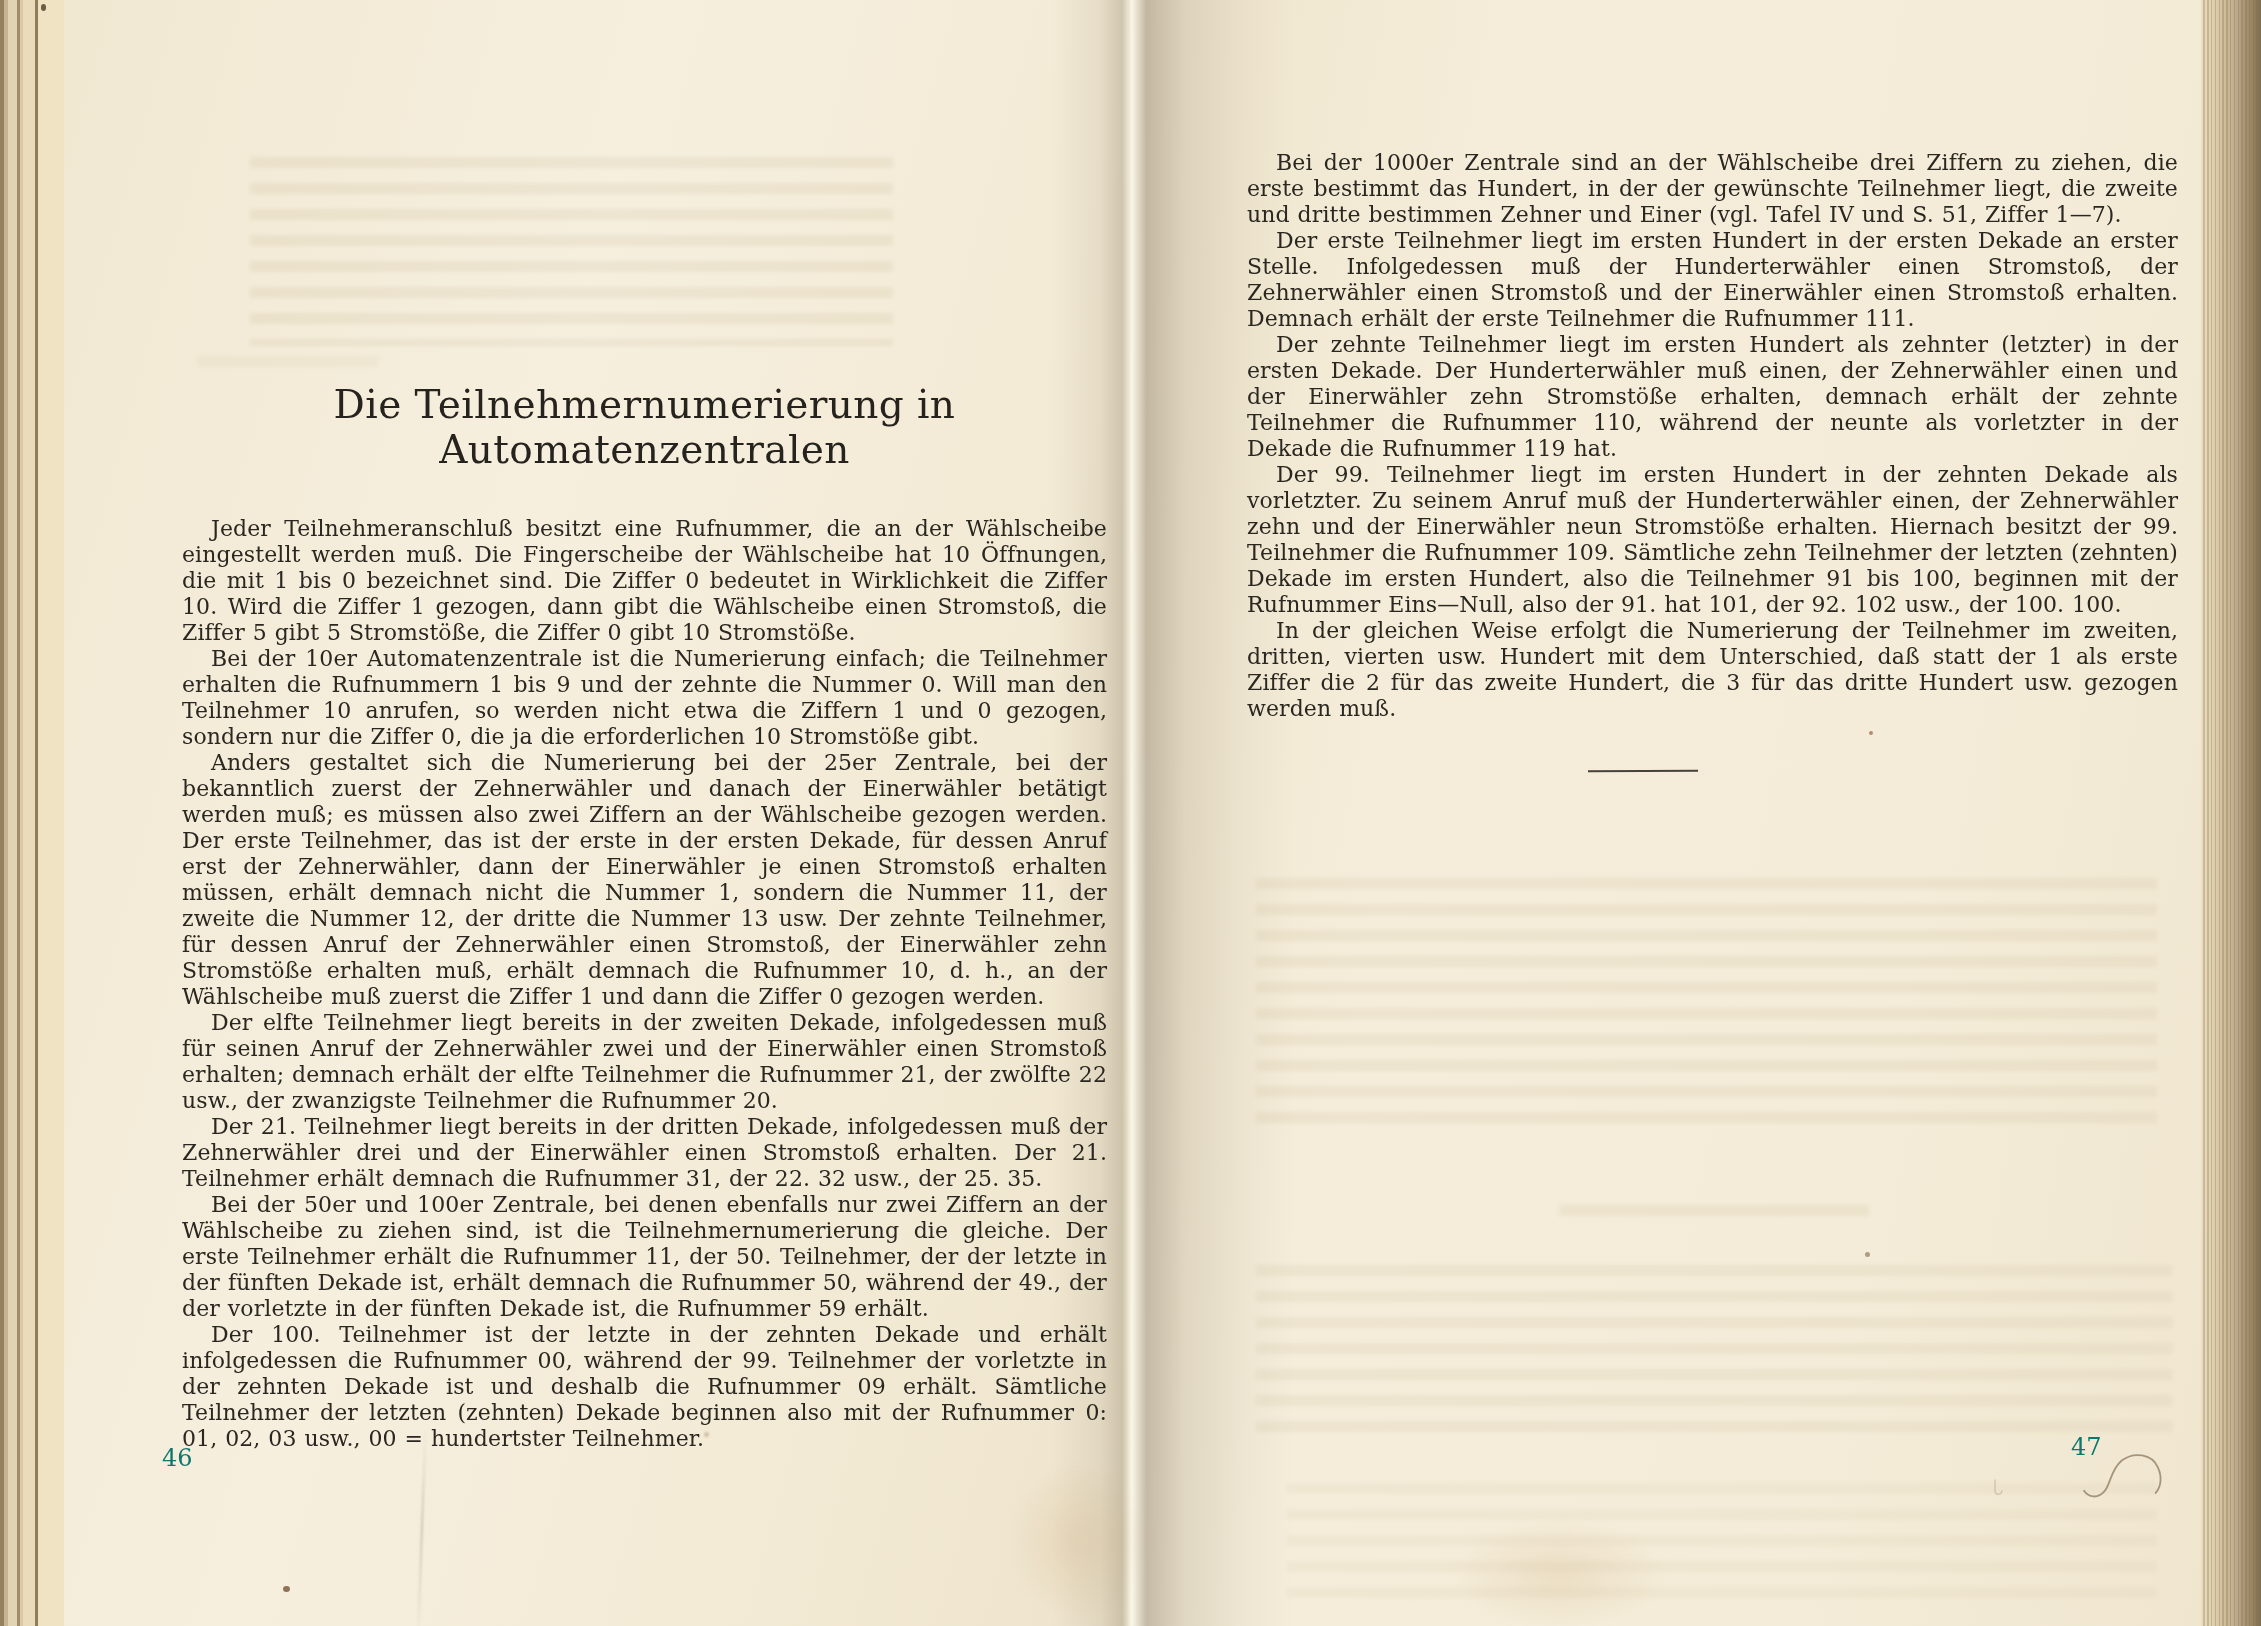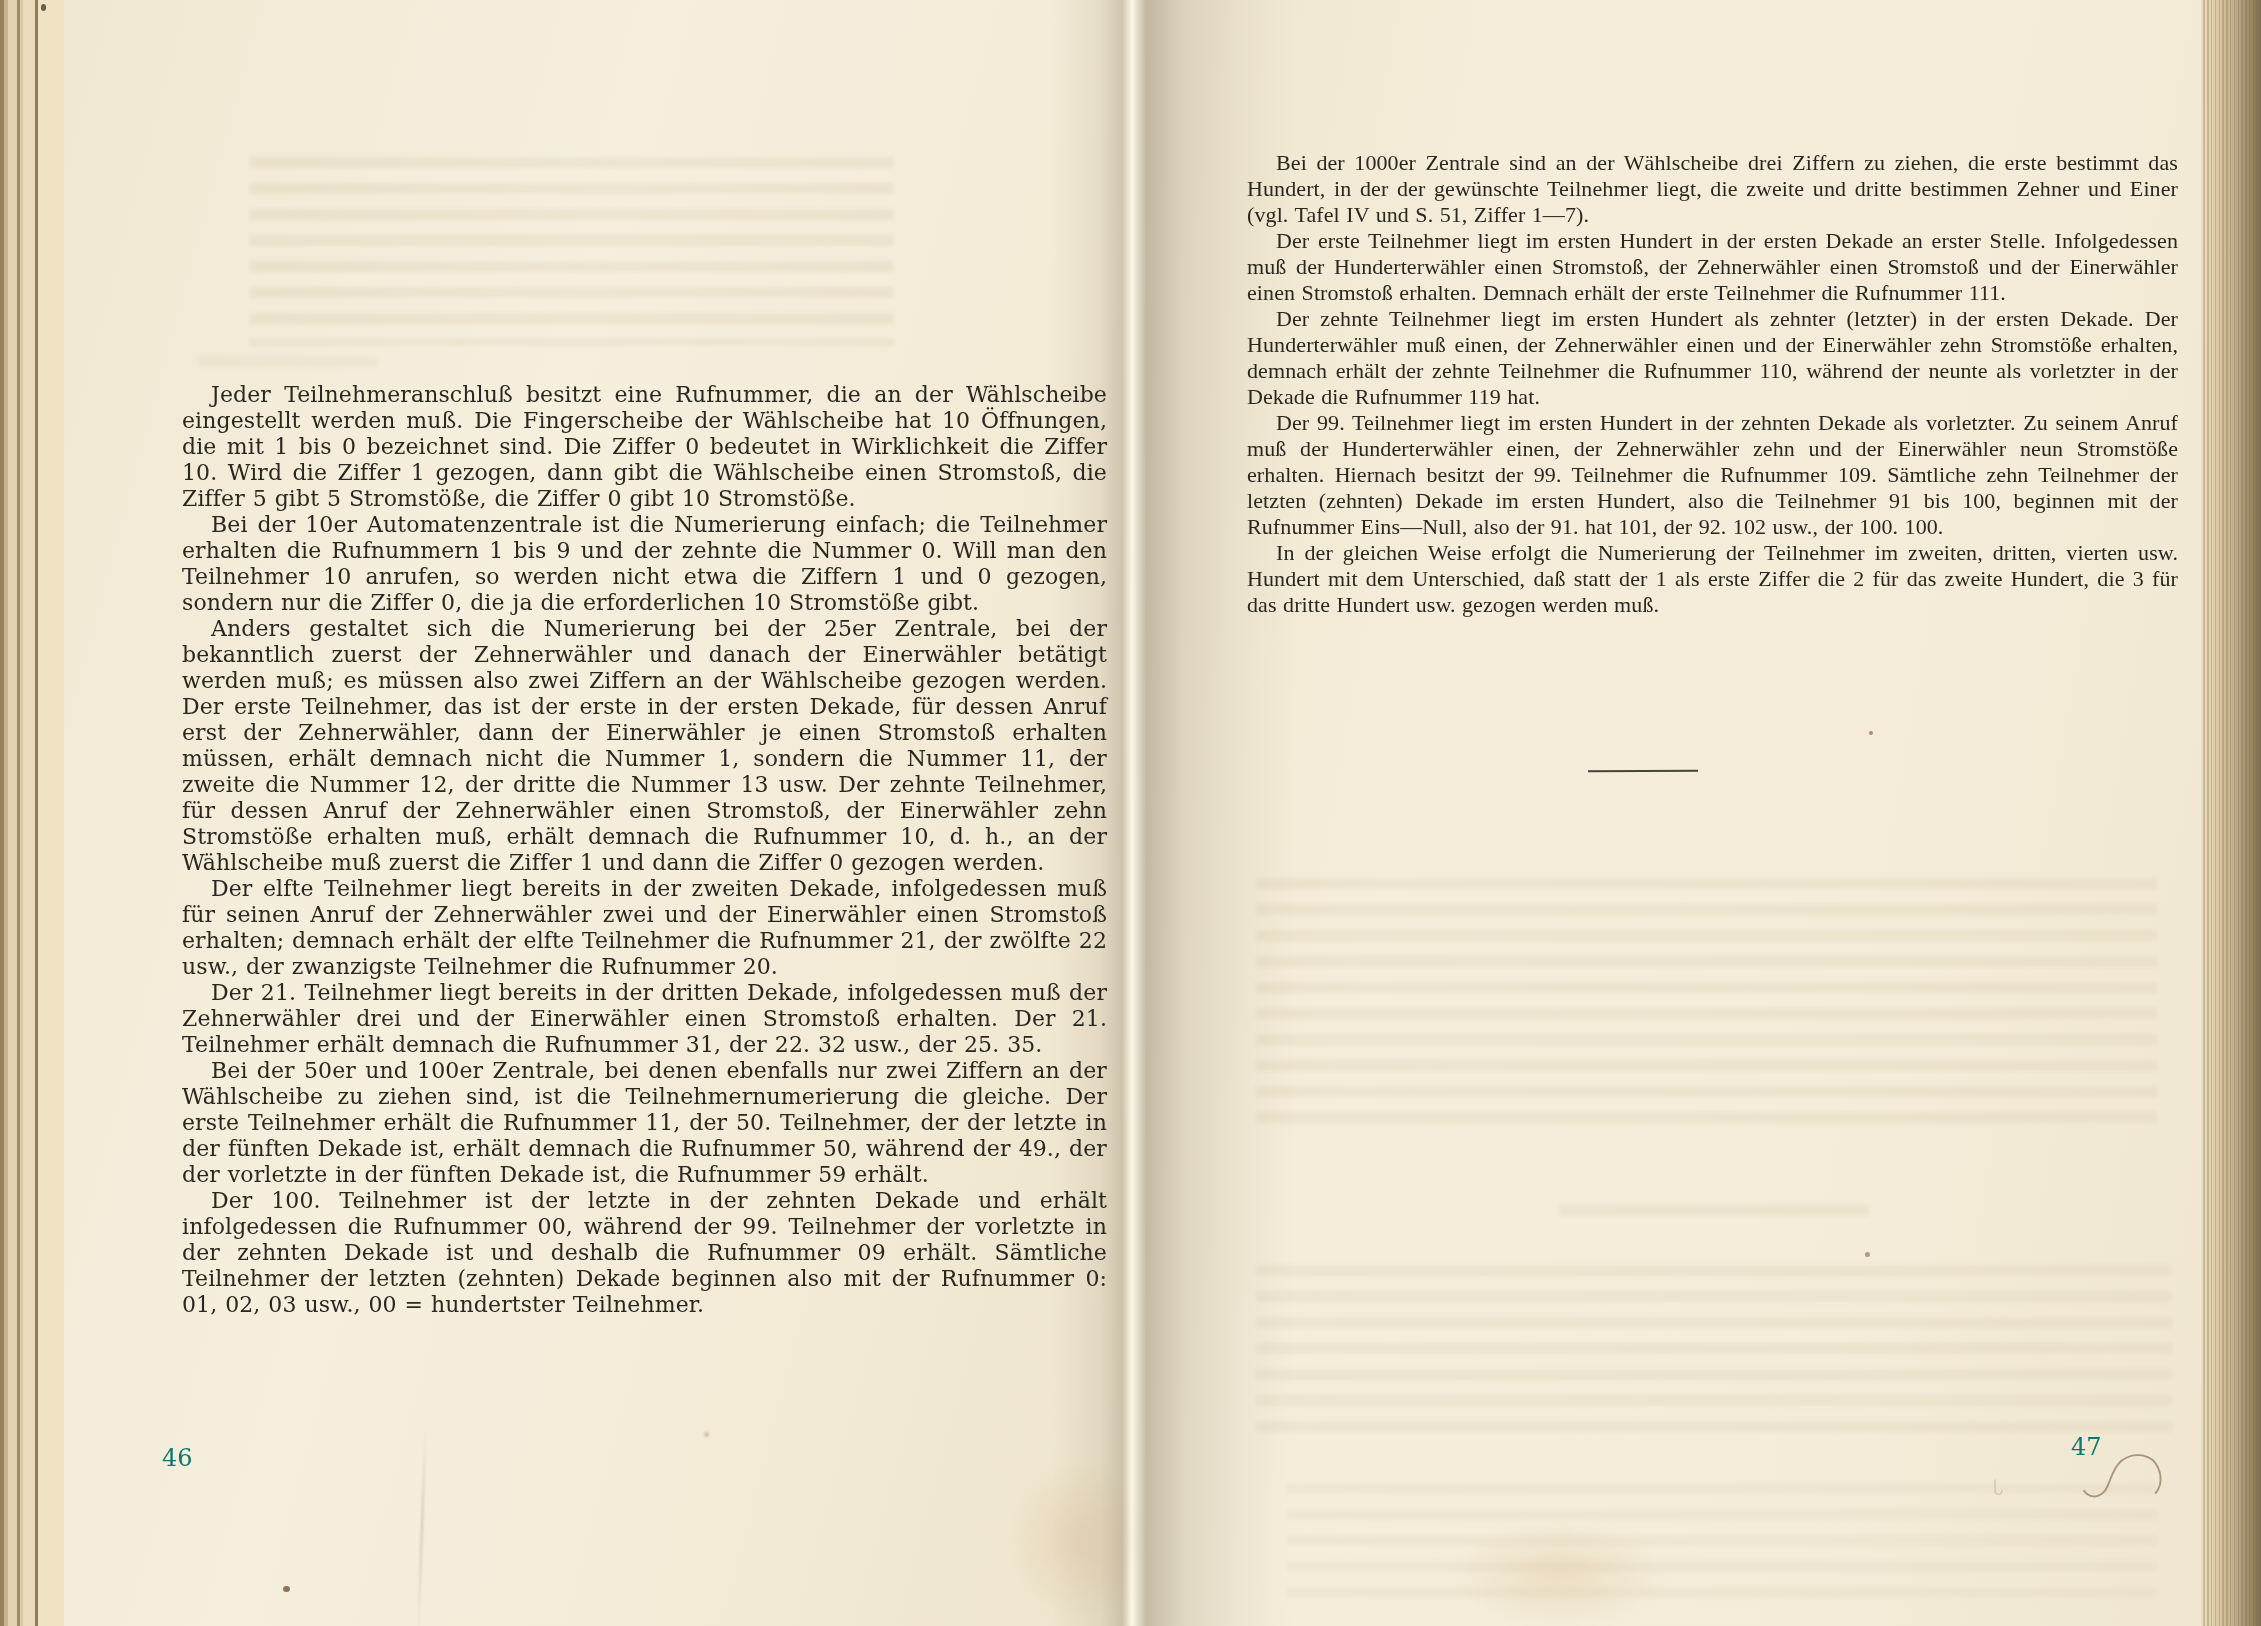--- a/index.html
+++ b/index.html
@@ -57,21 +57,21 @@
       rgba(90,75,55,0.30) 39%,
       rgba(107,92,66,0.14) 55%,
       rgba(107,92,66,0.05) 78%,
       rgba(107,92,66,0) 100%);
     pointer-events: none;
   }
 
   
   .text-block { position: absolute; color: #272420; }
   #left-text-block  { left: 182px;  top: 382px; width: 925px; }
-  #right-text-block { left: 1247px; top: 150px; width: 931px; font-family: Liberation Serif, serif; }
+  #right-text-block { left: 1247px; top: 150px; width: 931px; }
 
   .section-header {
     margin: 0 0 19.7px 0;
     font-size: 26px; font-weight: normal;
     letter-spacing: 4.5px; text-align: center;
     color: #2a2722;
   }
   .chapter-title {
     margin: 0 0 44px 0;
     font-size: 39px; font-weight: normal;
@@ -161,20 +161,21 @@
   <div class="fore-edge"></div>
 
   <div class="ghost" id="ghost-left-top"></div>
   <div class="ghost" id="ghost-left-upper"></div>
   <div class="ghost" id="ghost-right-mid"></div>
   <div class="ghost" id="ghost-right-head"></div>
   <div class="ghost" id="ghost-right-lower"></div>
   <div class="ghost" id="ghost-right-foot"></div>
 
   <div class="text-block" id="left-text-block">
+    <h1 class="chapter-title">Die Teilnehmernumerierung in Automatenzentralen</h1>
     <div>
         <p class="body-par">Jeder Teilnehmeranschluß besitzt eine Rufnummer, die an der Wählscheibe eingestellt werden muß. Die Fingerscheibe der Wählscheibe hat 10 Öffnungen, die mit 1 bis 0 bezeichnet sind. Die Ziffer 0 bedeutet in Wirklichkeit die Ziffer 10. Wird die Ziffer 1 gezogen, dann gibt die Wählscheibe einen Stromstoß, die Ziffer 5 gibt 5 Stromstöße, die Ziffer 0 gibt 10 Stromstöße.</p>
         <p class="body-par">Bei der 10er Automatenzentrale ist die Numerierung einfach; die Teilnehmer erhalten die Rufnummern 1 bis 9 und der zehnte die Nummer 0. Will man den Teilnehmer 10 anrufen, so werden nicht etwa die Ziffern 1 und 0 gezogen, sondern nur die Ziffer 0, die ja die erforderlichen 10 Stromstöße gibt.</p>
         <p class="body-par">Anders gestaltet sich die Numerierung bei der 25er Zentrale, bei der bekanntlich zuerst der Zehnerwähler und danach der Einerwähler betätigt werden muß; es müssen also zwei Ziffern an der Wählscheibe gezogen werden. Der erste Teilnehmer, das ist der erste in der ersten Dekade, für dessen Anruf erst der Zehnerwähler, dann der Einerwähler je einen Stromstoß erhalten müssen, erhält demnach nicht die Nummer 1, sondern die Nummer 11, der zweite die Nummer 12, der dritte die Nummer 13 usw. Der zehnte Teilnehmer, für dessen Anruf der Zehnerwähler einen Stromstoß, der Einerwähler zehn Stromstöße erhalten muß, erhält demnach die Rufnummer 10, d. h., an der Wählscheibe muß zuerst die Ziffer 1 und dann die Ziffer 0 gezogen werden.</p>
         <p class="body-par">Der elfte Teilnehmer liegt bereits in der zweiten Dekade, infolgedessen muß für seinen Anruf der Zehnerwähler zwei und der Einerwähler einen Stromstoß erhalten; demnach erhält der elfte Teilnehmer die Rufnummer 21, der zwölfte 22 usw., der zwanzigste Teilnehmer die Rufnummer 20.</p>
         <p class="body-par">Der 21. Teilnehmer liegt bereits in der dritten Dekade, infolgedessen muß der Zehnerwähler drei und der Einerwähler einen Stromstoß erhalten. Der 21. Teilnehmer erhält demnach die Rufnummer 31, der 22. 32 usw., der 25. 35.</p>
         <p class="body-par">Bei der 50er und 100er Zentrale, bei denen ebenfalls nur zwei Ziffern an der Wählscheibe zu ziehen sind, ist die Teilnehmernumerierung die gleiche. Der erste Teilnehmer erhält die Rufnummer 11, der 50. Teilnehmer, der der letzte in der fünften Dekade ist, erhält demnach die Rufnummer 50, während der 49., der der vorletzte in der fünften Dekade ist, die Rufnummer 59 erhält.</p>
         <p class="body-par">Der 100. Teilnehmer ist der letzte in der zehnten Dekade und erhält infolgedessen die Rufnummer 00, während der 99. Teilnehmer der vorletzte in der zehnten Dekade ist und deshalb die Rufnummer 09 erhält. Sämtliche Teilnehmer der letzten (zehnten) Dekade beginnen also mit der Rufnummer 0: 01, 02, 03 usw., 00 = hundertster Teilnehmer.</p>
       </div>
   </div>

